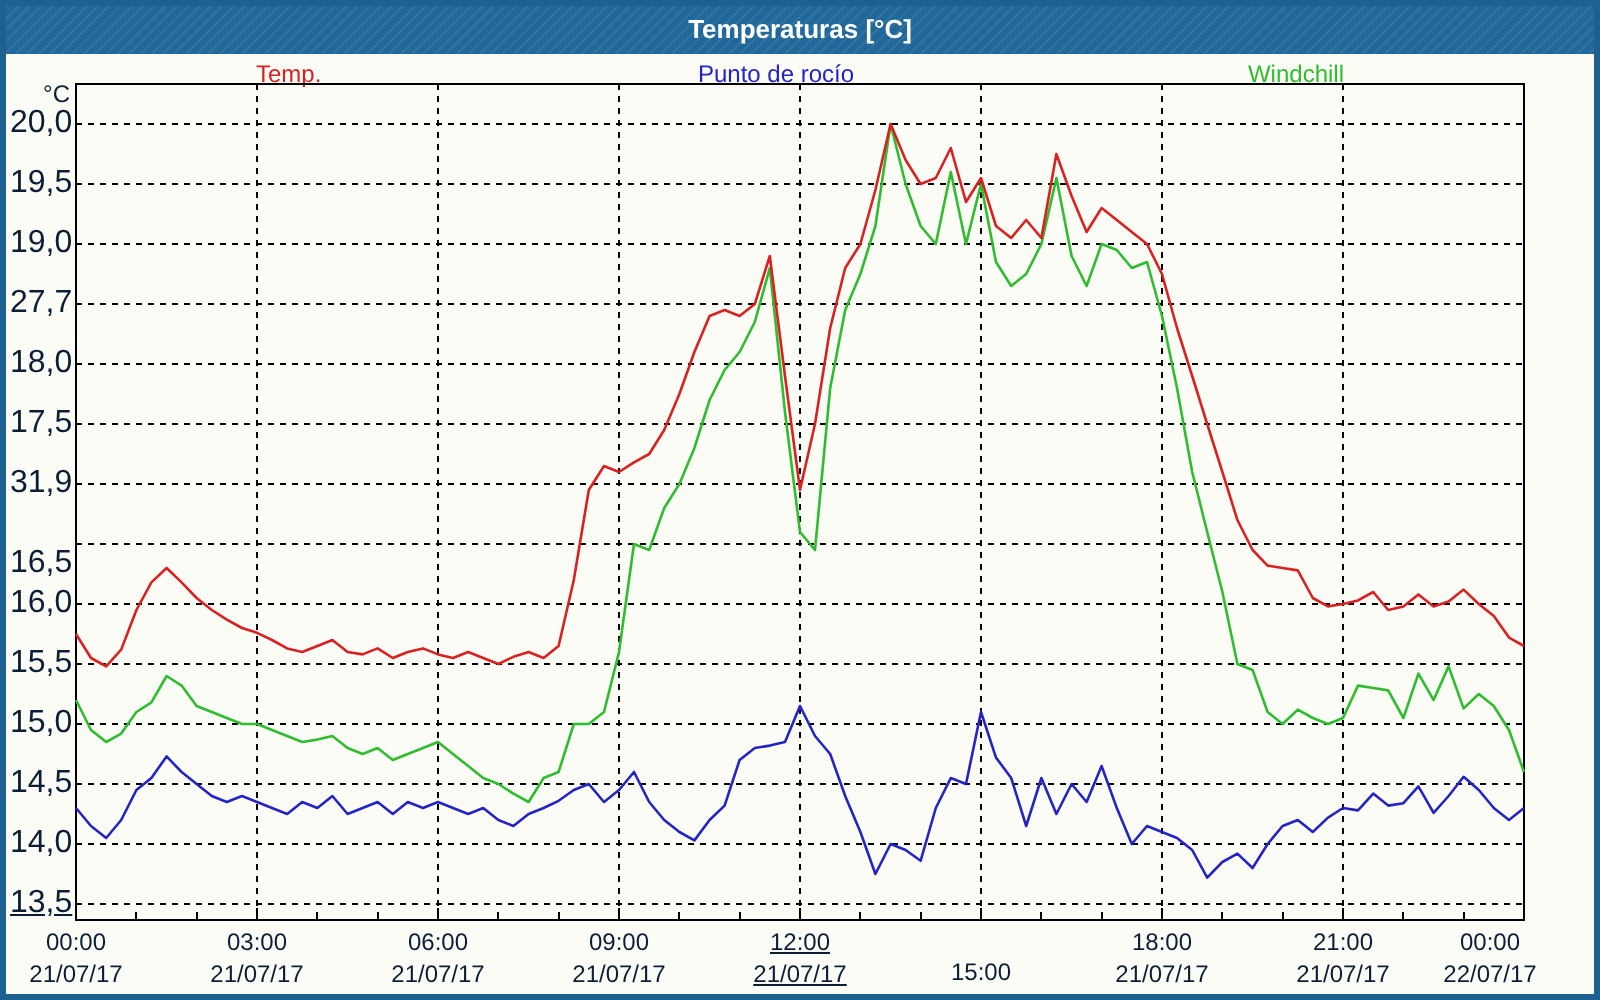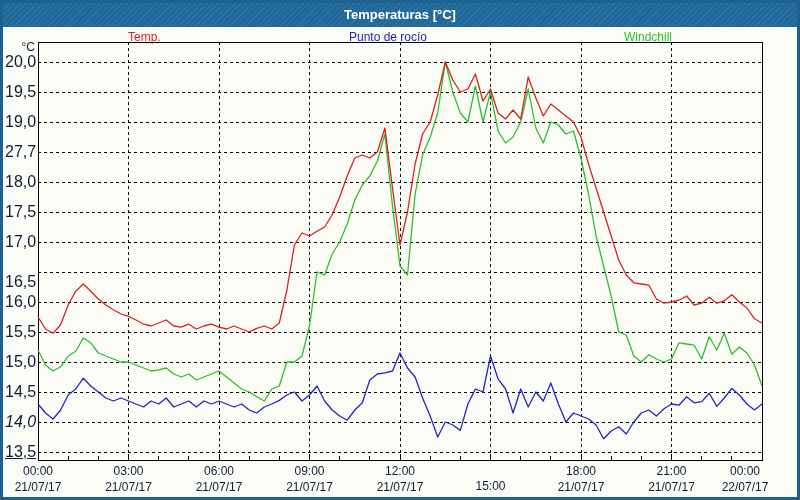--- a/index.html
+++ b/index.html
@@ -57,47 +57,47 @@
 
   <div class="yunit">°C</div>
 
   <div id="yAxis">
       <div class="ytick" style="top: 51px;">20,0</div>
       <div class="ytick" style="top: 81px;">19,5</div>
       <div class="ytick" style="top: 111px;">19,0</div>
       <div class="ytick" style="top: 141px;">27,7</div>
       <div class="ytick" style="top: 171px;">18,0</div>
       <div class="ytick" style="top: 201px;">17,5</div>
-      <div class="ytick" style="top: 231px;">17,0</div>
+      <div class="ytick" style="top: 231px;">31,9</div>
       <div class="ytick" style="top: 271px;">16,5</div>
       <div class="ytick" style="top: 291px;">16,0</div>
       <div class="ytick" style="top: 321px;">15,5</div>
       <div class="ytick" style="top: 351px;">15,0</div>
       <div class="ytick" style="top: 381px;">14,5</div>
-      <div class="ytick" style="top: 411px; font-style: italic;">14,0</div>
+      <div class="ytick" style="top: 411px;">14,0</div>
       <div class="ytick" style="top: 441px; text-decoration: underline;">13,5</div>
     </div>
   <div id="xAxis">
       <div class="xtick" style="left: 35px; top: 460px;">
         <div>00:00</div>
         <div>21/07/17</div>
       </div>
       <div class="xtick" style="left: 125.5px; top: 460px;">
         <div>03:00</div>
         <div>21/07/17</div>
       </div>
       <div class="xtick" style="left: 216px; top: 460px;">
         <div>06:00</div>
         <div>21/07/17</div>
       </div>
       <div class="xtick" style="left: 306.5px; top: 460px;">
         <div>09:00</div>
         <div>21/07/17</div>
       </div>
-      <div class="xtick" style="left: 397px; top: 460px;">
+      <div class="xtick" style="left: 397px; top: 460px; text-decoration: underline;">
         <div>12:00</div>
         <div>21/07/17</div>
       </div>
       <div class="xtick" style="left: 487.5px; top: 475px;">
         <div>15:00</div>
         <div>21/07/17</div>
       </div>
       <div class="xtick" style="left: 578px; top: 460px; text-align: center;">
         <div>18:00</div>
         <div>21/07/17</div>

